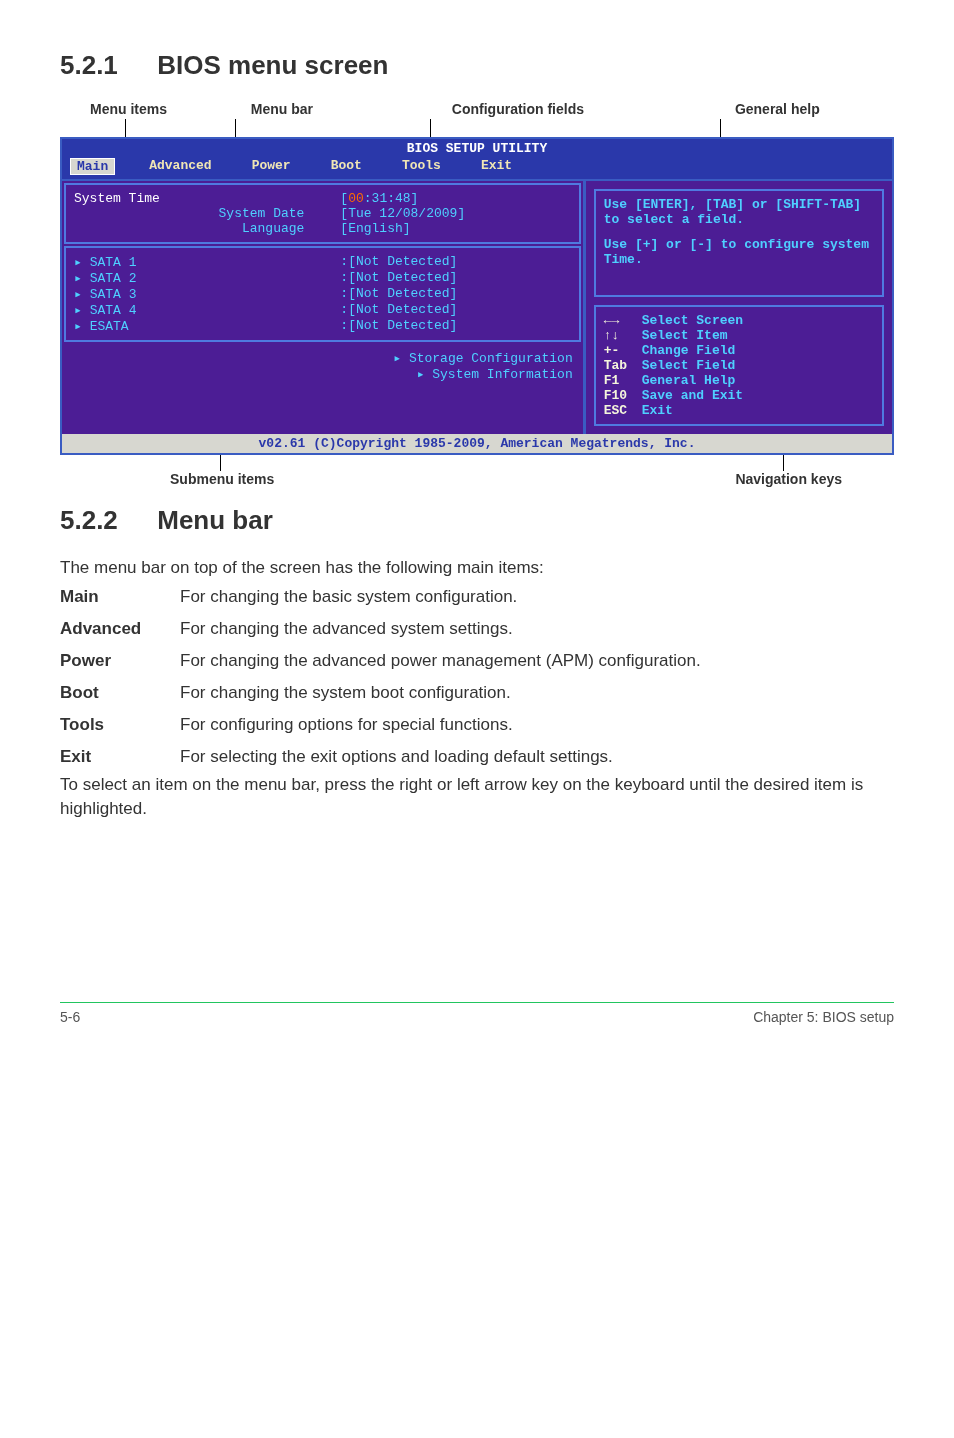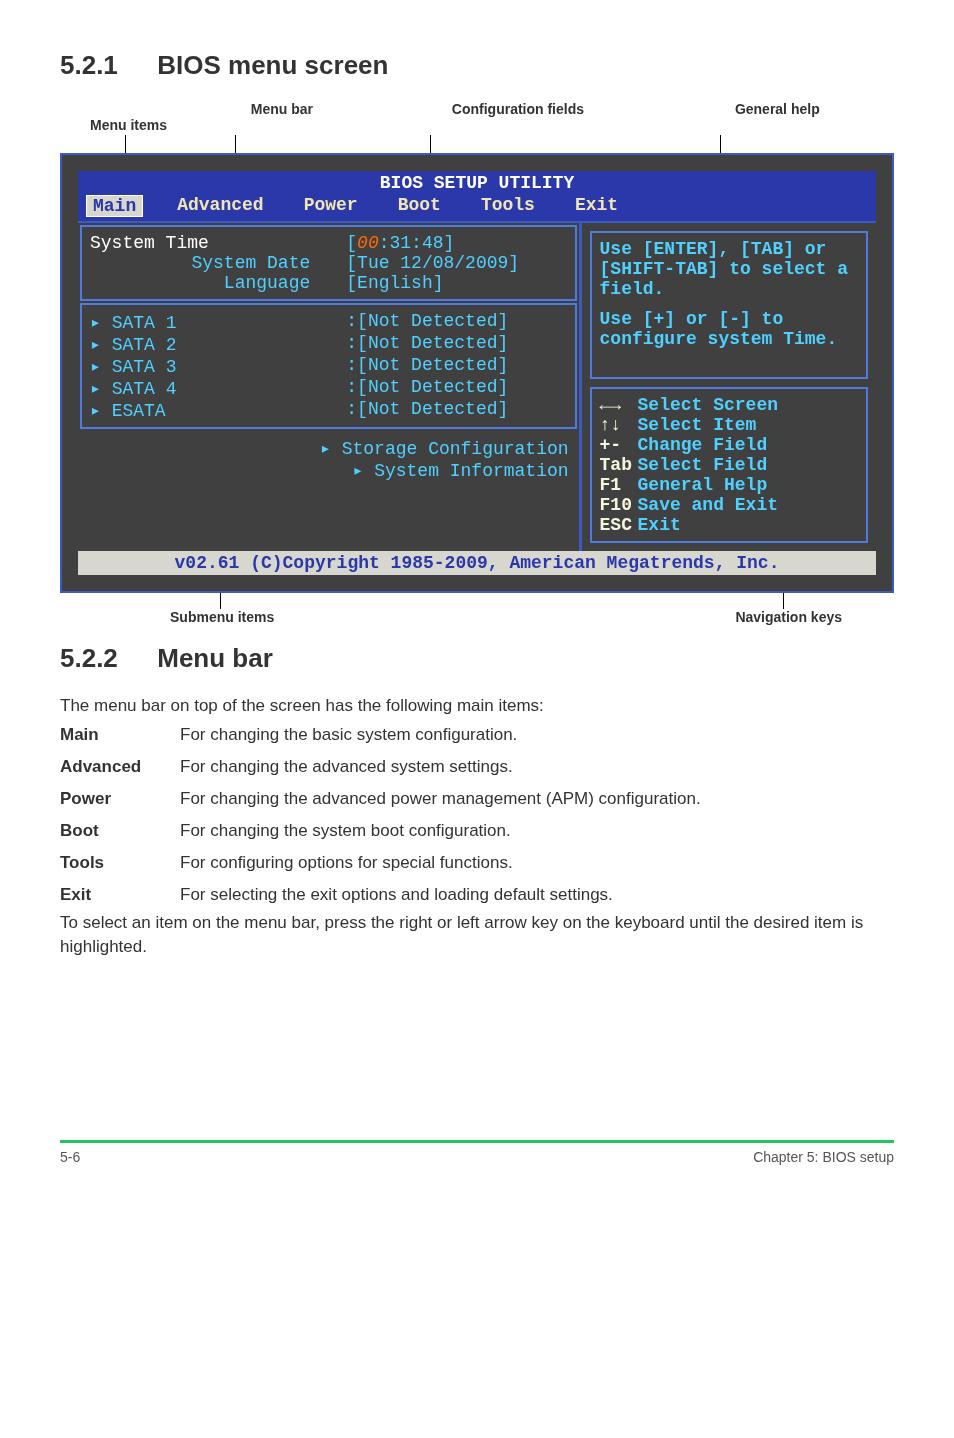--- a/index.html
+++ b/index.html
@@ -10,21 +10,21 @@
     color: #333;
     background: #fff;
     width: 954px;
   }
   h2.section { font-size: 26px; font-weight: bold; margin: 10px 0 20px; }
   h2.section .num { display: inline-block; width: 90px; }
   .labels-row { display: flex; font-size: 14px; font-weight: bold; margin-bottom: 2px; }
   .labels-row > div { flex: 1; }
   .stems { display: flex; height: 18px; }
   .stems > div { flex: 1; border-left: 1px solid #000; height: 100%; }
-  .bios-box { border: 2px solid #3a5cc2; background: #404040; padding: 16px; font-family: "Courier New", monospace; font-size: 18px; }
+  .bios-box { border: 2px solid #3a5cc2; background: #4c1d95; padding: 0; font-family: "Courier New", monospace; font-size: 13px; }
   .bios-title { background: #2a38aa; color: #fff; text-align: center; font-weight: bold; padding: 2px 0; }
   .bios-tabs { display: flex; background: #2a38aa; padding: 0 8px 4px; gap: 28px; }
   .bios-tab { color: #f0e6b5; font-weight: bold; padding: 0 6px; }
   .bios-tab.selected { background: #d7d7d0; color: #2a38aa; border: 1px solid #fff; padding: 0 6px; }
   .bios-body { display: flex; border-top: 2px solid #3a5cc2; }
   .bios-left { flex: 1.7; border-right: 3px solid #3a5cc2; }
   .bios-right { flex: 1; }
   .group-box { border: 2px solid #4f7ae0; margin: 2px; padding: 6px 8px; color: #4fd0ff; }
   .white { color: #fff; }
   .cyan { color: #4fd0ff; text-align: right; }
@@ -35,33 +35,33 @@
   .bios-footer { background: #d7d7d0; color: #2a38aa; font-weight: bold; text-align: center; padding: 2px 0; }
   .right-box { border: 2px solid #4f7ae0; margin: 8px; padding: 6px 8px; color: #4fd0ff; font-weight: bold; }
   .nav-keys .keycol { color: #f5f5dc; display: inline-block; width: 38px; }
   .sub-labels { display: flex; justify-content: space-between; font-size: 14px; font-weight: bold; margin-top: 8px; }
   .sub-stems { display: flex; justify-content: space-between; height: 16px; }
   .sub-stems > div { width: 1px; border-left: 1px solid #000; height: 100%; }
   .body-text { font-size: 17px; line-height: 1.45; margin: 0 0; }
   table.defs { border-collapse: collapse; font-size: 17px; }
   table.defs td { padding: 6px 14px 6px 0; vertical-align: top; }
   table.defs td.term { font-weight: bold; width: 120px; }
-  .footer { display: flex; justify-content: space-between; font-size: 14px; margin-top: 180px; border-top: 3px solid #22c55e; padding-top: 6px; color: #555; }
+  .footer { display: flex; justify-content: space-between; font-size: 14px; margin-top: 180px; border-top: 1px solid #22c55e; padding-top: 6px; color: #555; }
   .stems-container { position: relative; }
 </style>
 </head>
 <body>
 
 <h2 class="section">
   <span class="num">5.2.1</span>
   <span>BIOS menu screen</span>
 </h2>
 
 <div class="labels-row">
-  <div style="flex:0.62; padding-left:30px;margin-top:16px;">Menu items</div>
+  <div style="flex:0.62; padding-left:30px;">Menu items</div>
   <div style="flex:0.48;">Menu bar</div>
   <div style="flex:1.1; text-align:center;">Configuration fields</div>
   <div style="flex:0.9; text-align:center;">General help</div>
 </div>
 <div class="stems stems-container">
   <div style="margin-left:65px;"></div>
   <div style="position:absolute; left:175px;"></div>
   <div style="position:absolute; left:370px;"></div>
   <div style="position:absolute; left:660px;"></div>
 </div>
@@ -75,21 +75,21 @@
     <span class="bios-tab">Boot</span>
     <span class="bios-tab">Tools</span>
     <span class="bios-tab">Exit</span>
   </div>
   <div class="bios-body">
     <div class="bios-left">
       <div class="group-box">
         <div class="row">
           <span class="lbl white">System Time</span>
           <span class="val cyan">
-            <span>[</span><span style="color:#ff6a00;font-style:italic;">00</span><span>:31:48]</span>
+            <span>[</span><span style="color:#ff6a00;">00</span><span>:31:48]</span>
           </span>
         </div>
         <div class="row">
           <span class="lbl cyan">System Date</span>
           <span class="val cyan">[Tue 12/08/2009]</span>
         </div>
         <div class="row">
           <span class="lbl cyan">Language</span>
           <span class="val cyan">[English]</span>
         </div>

